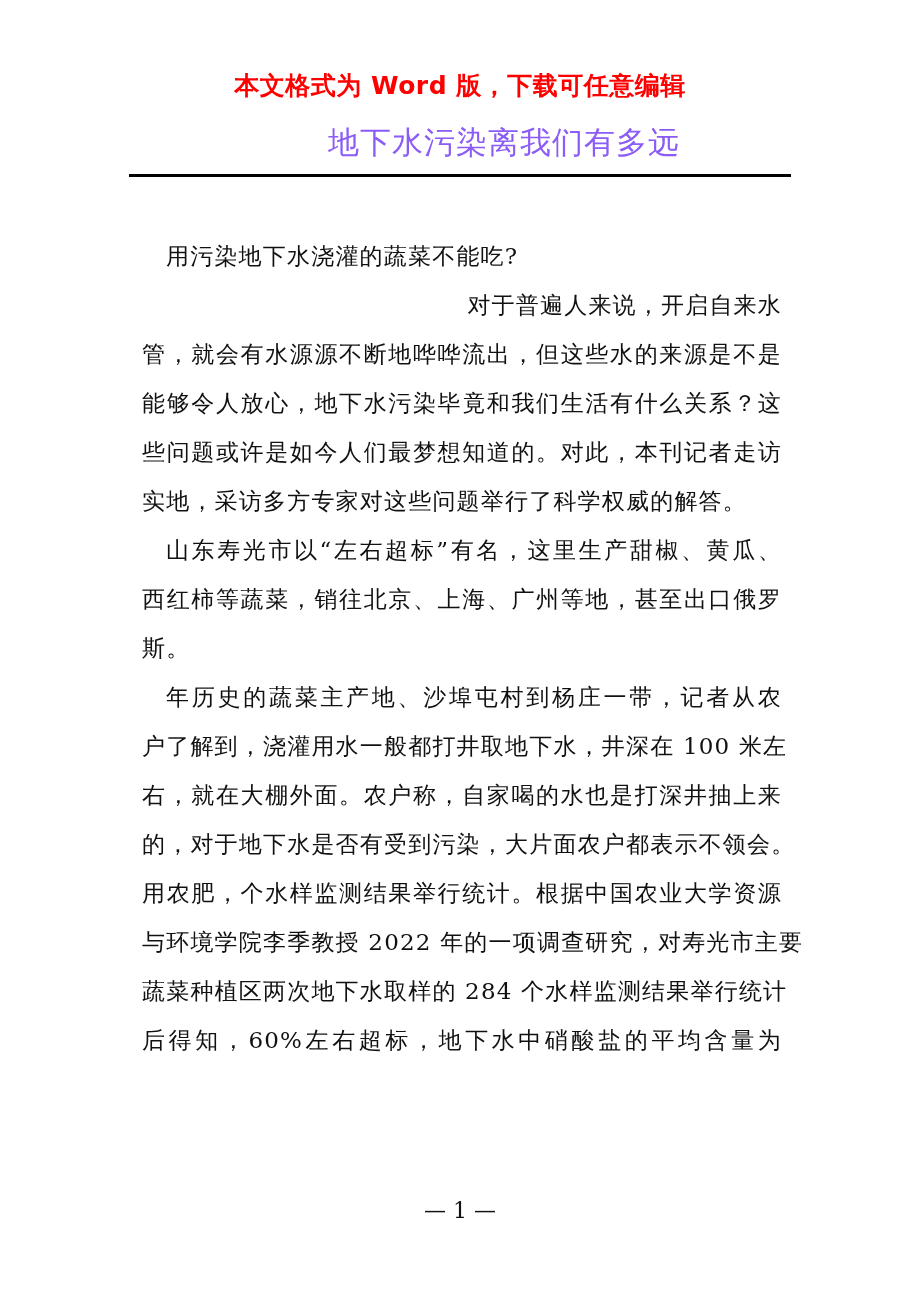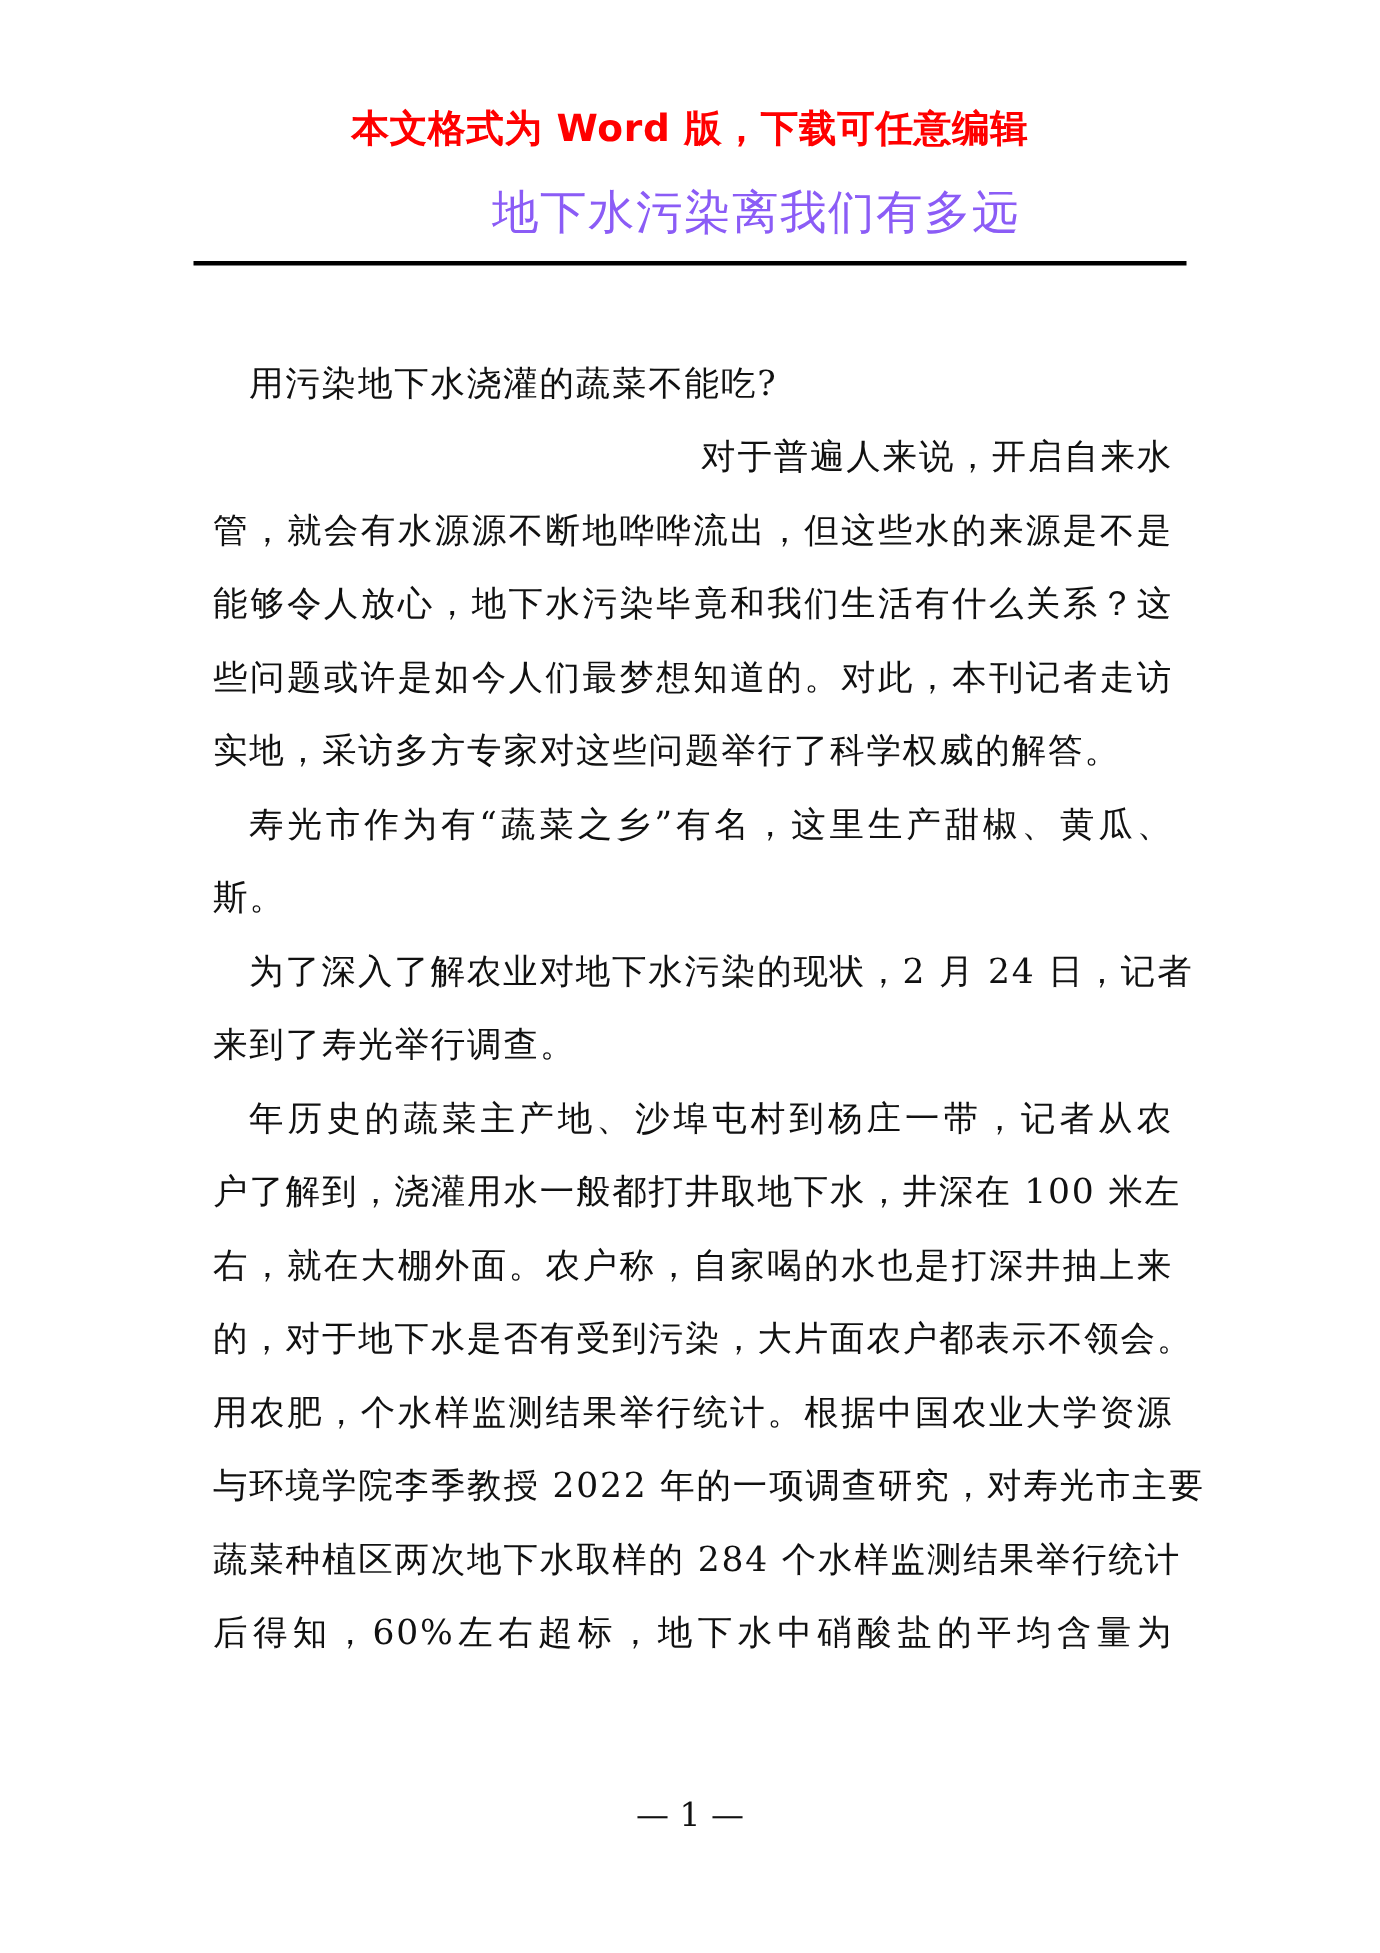--- a/index.html
+++ b/index.html
@@ -107,28 +107,25 @@
 
     <div>
       <div class="line right">对于普遍人来说，开启自来水</div>
       <div class="line justify">管，就会有水源源不断地哗哗流出，但这些水的来源是不是</div>
       <div class="line justify">能够令人放心，地下水污染毕竟和我们生活有什么关系？这</div>
       <div class="line justify">些问题或许是如今人们最梦想知道的。对此，本刊记者走访</div>
       <div class="line">实地，采访多方专家对这些问题举行了科学权威的解答。</div>
     </div>
 
     <div>
-      <div class="line indent justify">寿光市作为有“蔬菜之乡”有名，这里生产甜椒、黄瓜、</div>
+      <div class="line indent justify">山东寿光市以“左右超标”有名，这里生产甜椒、黄瓜、</div>
+      <div class="line justify">西红柿等蔬菜，销往北京、上海、广州等地，甚至出口俄罗</div>
       <div class="line">斯。</div>
     </div>
 
-    <div>
-      <div class="line indent justify">为了深入了解农业对地下水污染的现状，2 月 24 日，记者</div>
-      <div class="line">来到了寿光举行调查。</div>
-    </div>
 
     <div>
       <div class="line indent justify">年历史的蔬菜主产地、沙埠屯村到杨庄一带，记者从农</div>
       <div class="line justify">户了解到，浇灌用水一般都打井取地下水，井深在 100 米左</div>
       <div class="line justify">右，就在大棚外面。农户称，自家喝的水也是打深井抽上来</div>
       <div class="line justify">的，对于地下水是否有受到污染，大片面农户都表示不领会。</div>
     </div>
 
     <div>
       <div class="line justify">用农肥，个水样监测结果举行统计。根据中国农业大学资源</div>

